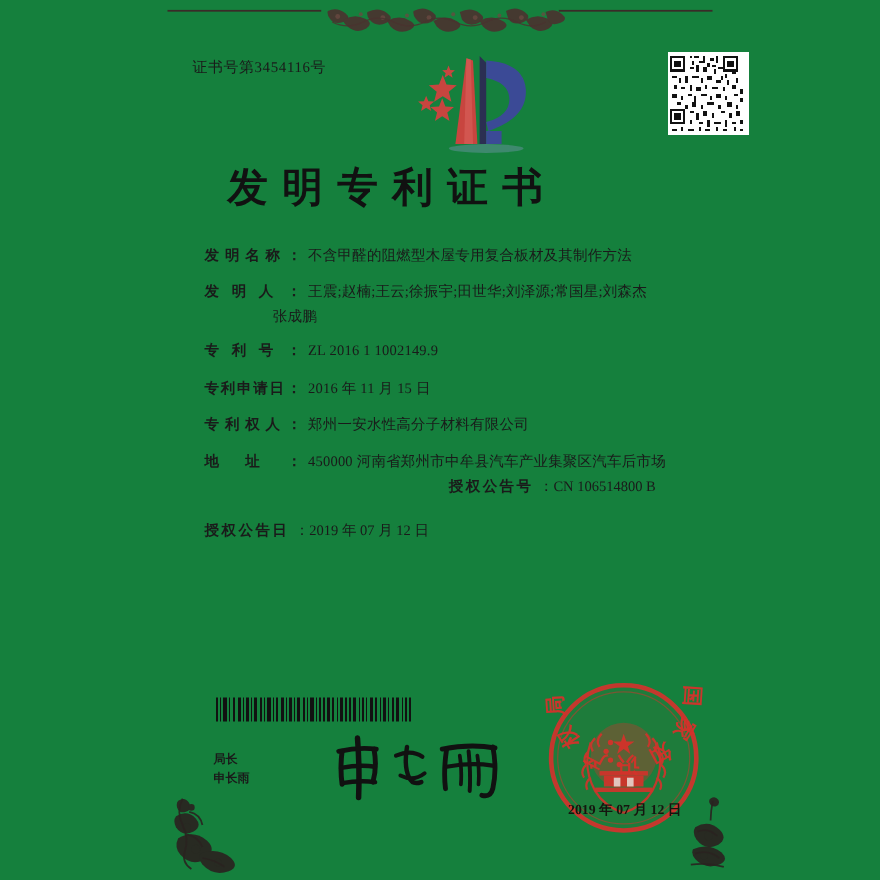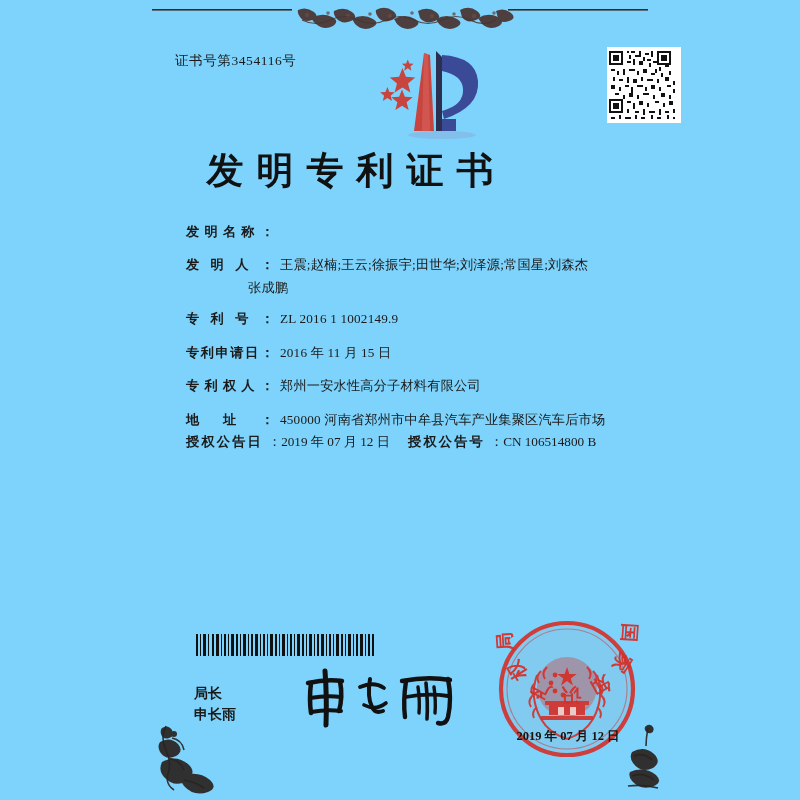--- a/index.html
+++ b/index.html
@@ -9,21 +9,21 @@
   }
   body {
     font-family: "Liberation Serif", "DejaVu Serif", serif;
     color: #1a1a1a;
   }
   #page {
     position: relative;
     width: 800px;
     height: 800px;
     overflow: hidden;
-    background: #7dd3fc;
+    background: #15803d;
   }
 
   
   .orn-top {
     position: absolute;
     top: 4px;
     left: 152px;
     width: 496px;
     height: 26px;
     overflow: hidden;
@@ -110,21 +110,21 @@
   }
   .fsub {
     margin-left: 62px;
     letter-spacing: 0.2px;
     margin-bottom: 11px;
   }
   .inline-pair {
     display: flex;
     width: 100%;
   }
-  .inline-pair .left { flex: 0 0 222px; display: flex; }
+  .inline-pair .left { flex: 0 0 222px; display: flex; margin-top: 40px; }
   .inline-pair .right { flex: 1 1 auto; display: flex; }
   .inline-pair .lbl2 {
     flex: 0 0 auto;
     font-weight: 600;
     letter-spacing: 2.2px;
     white-space: nowrap;
   }
   .inline-pair .val2 {
     padding-left: 5px;
     white-space: nowrap;
@@ -150,21 +150,21 @@
     left: 196px;
     width: 178px;
     height: 22px;
   }
 
   
   .sig-block {
     position: absolute;
     top: 683px;
     left: 194px;
-    font-size: 14px;
+    font-size: 11px;
     line-height: 1.5;
     font-weight: 600;
   }
   .sig-script {
     position: absolute;
     top: 665px;
     left: 298px;
     width: 170px;
     height: 66px;
   }
@@ -368,20 +368,21 @@
   <div class="fields">
 
     <div class="frow">
       <span class="flabel">
         <span>发</span>
           <span>明</span>
           <span>名</span>
           <span>称</span>
           <span class="colon">：</span>
       </span>
+      <span class="fvalue">不含甲醛的阻燃型木屋专用复合板材及其制作方法</span>
     </div>
 
     <div class="frow tight">
       <span class="flabel">
         <span>发</span>
           <span>明</span>
           <span>人</span>
           <span class="colon">：</span>
       </span>
       <span class="fvalue">王震;赵楠;王云;徐振宇;田世华;刘泽源;常国星;刘森杰</span>

